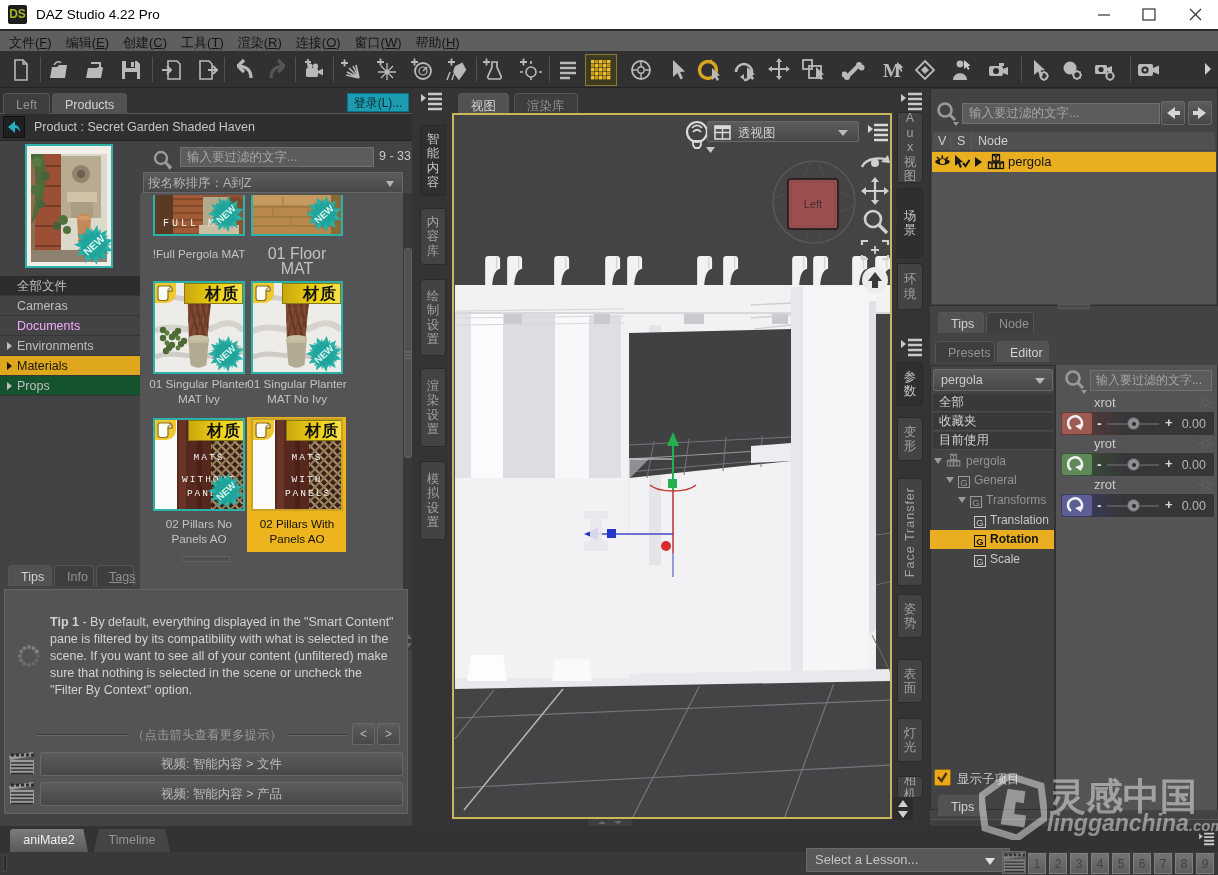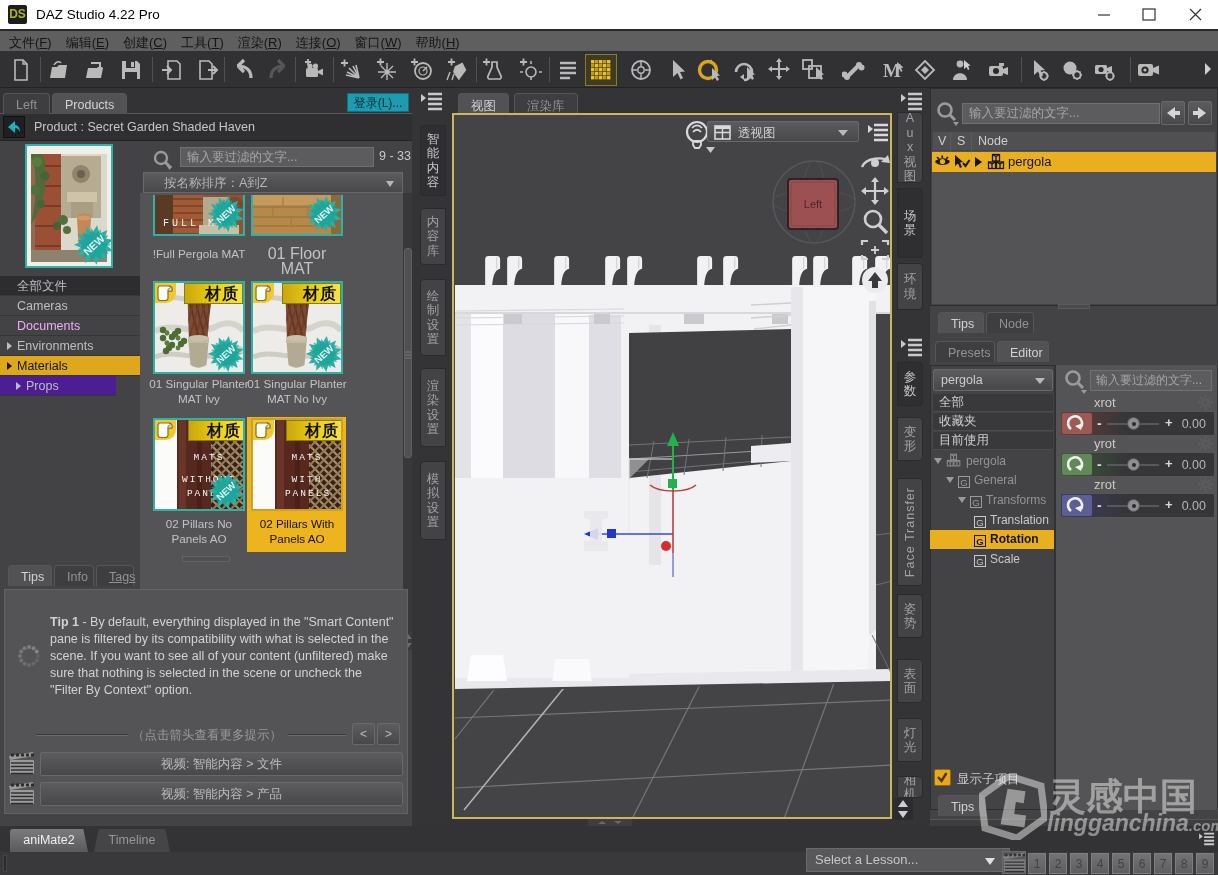--- a/index.html
+++ b/index.html
@@ -269,29 +269,29 @@
           <polygon points="42.1,28.2 32.8,29.2 35.5,38.1 27.2,33.9 24.7,42.8 20.0,34.8 13.0,41.0 13.3,31.7 4.2,33.1 9.5,25.5 1.0,21.7 9.6,18.2 4.5,10.4 13.6,12.1 13.6,2.8 20.3,9.1 25.3,1.3 27.6,10.3 36.0,6.3 33.0,15.1 42.2,16.4 35.0,22.2" fill="#27b1a7"></polygon>
           <polygon points="37.3,31.4 29.7,30.5 29.8,38.2 23.9,33.3 19.8,39.9 17.4,32.6 10.5,35.9 12.5,28.4 4.8,27.4 10.5,22.2 4.6,17.3 12.2,16.0 9.9,8.6 17.0,11.6 19.1,4.2 23.4,10.6 29.1,5.5 29.3,13.2 36.9,11.9 33.0,18.5 40.0,21.6 33.1,25.0" fill="#1da096" opacity="0.7"></polygon>
           <text x="22" y="26" font-size="11" font-weight="bold" fill="#dff5f2" text-anchor="middle" transform="rotate(-42 22 22)">NEW</text>
         </svg>
       </div>
       <div class="abs" style="left:0;top:188px;width:140px;height:20px;background:#2d2d2f;color:#bebec0;font-size:12.5px;line-height:20px;padding-left:7px;border-bottom:1px solid #363638;"><span style="display:inline-block;width:10px;"></span>全部文件</div>
       <div class="abs" style="left:0;top:208px;width:140px;height:20px;background:#434345;color:#bebec0;font-size:12.5px;line-height:20px;padding-left:7px;border-bottom:1px solid #363638;"><span style="display:inline-block;width:10px;"></span>Cameras</div>
       <div class="abs" style="left:0;top:228px;width:140px;height:20px;background:#434345;color:#f0abfc;font-size:12.5px;line-height:20px;padding-left:7px;border-bottom:1px solid #363638;"><span style="display:inline-block;width:10px;"></span>Documents</div>
       <div class="abs" style="left:0;top:248px;width:140px;height:20px;background:#434345;color:#bebec0;font-size:12.5px;line-height:20px;padding-left:7px;border-bottom:1px solid #363638;"><span style="display:inline-block;width:0;height:0;border-left:5px solid #bebec0;border-top:4px solid transparent;border-bottom:4px solid transparent;margin-right:5px;"></span>Environments</div>
       <div class="abs" style="left:0;top:268px;width:140px;height:20px;background:#dfa81c;color:#151515;font-size:12.5px;line-height:20px;padding-left:7px;border-bottom:1px solid #363638;"><span style="display:inline-block;width:0;height:0;border-left:5px solid #151515;border-top:4px solid transparent;border-bottom:4px solid transparent;margin-right:5px;"></span>Materials</div>
-      <div class="abs" style="left:0;top:288px;width:116px;height:20px;background:#4c1d95;color:#bebec0;font-size:12.5px;line-height:20px;padding-left:16px;border-bottom:1px solid #363638;"><span style="display:inline-block;width:0;height:0;border-left:5px solid #bebec0;border-top:4px solid transparent;border-bottom:4px solid transparent;margin-right:5px;"></span>Props</div>
+      <div class="abs" style="left:0;top:288px;width:140px;height:20px;background:#14532d;color:#bebec0;font-size:12.5px;line-height:20px;padding-left:7px;border-bottom:1px solid #363638;"><span style="display:inline-block;width:0;height:0;border-left:5px solid #bebec0;border-top:4px solid transparent;border-bottom:4px solid transparent;margin-right:5px;"></span>Props</div>
       <svg class="abs" style="left:150px;top:60px;" width="26" height="24" viewBox="0 0 26 24">
         <circle cx="11" cy="10" r="6" fill="none" stroke="#9a9a9a" stroke-width="2.4"></circle>
         <path d="M15 14 L21 20" stroke="#9a9a9a" stroke-width="3"></path>
         <path d="M20 20 l5 0 -2.5 4 Z" fill="#9a9a9a" transform="translate(-3,-2)"></path>
       </svg>
       <div class="inp abs" style="left:180px;top:59px;width:194px;height:20px;font-size:12.5px;line-height:18px;padding-left:6px;">输入要过滤的文字...</div>
       <div class="abs" style="left:379px;top:61px;font-size:12.5px;color:#c9c9c9;">9 - 33</div>
-      <div class="abs btn" style="left:143px;top:84px;width:260px;height:21px;color:#b5b5b5;font-size:12.5px;line-height:20px;padding-left:20px;">按名称排序：A到Z<span style="position:absolute;right:8px;top:8px;width:0;height:0;border-top:6px solid #b5b5b5;border-left:4.5px solid transparent;border-right:4.5px solid transparent;"></span></div>
+      <div class="abs btn" style="left:143px;top:84px;width:260px;height:21px;color:#b5b5b5;font-size:12.5px;line-height:20px;padding-left:4px;">按名称排序：A到Z<span style="position:absolute;right:8px;top:8px;width:0;height:0;border-top:6px solid #b5b5b5;border-left:4.5px solid transparent;border-right:4.5px solid transparent;"></span></div>
       <div class="abs" style="left:140px;top:105px;width:263px;height:457px;background:#545456;"></div>
       <div class="abs" style="left:403px;top:105px;width:10px;height:457px;background:#38383a;"></div>
       <div class="abs" style="left:404px;top:160px;width:8px;height:210px;background:#505052;border:1px solid #606062;border-radius:3px;"></div>
       <div class="abs" style="left:404px;top:262px;width:8px;height:16px;">
         <svg width="8" height="16">
           <path d="M1 2 h6 M1 5 h6 M1 8 h6" stroke="#777" stroke-width="1"></path>
         </svg>
       </div>
       <div class="abs" style="left:403px;top:544px;width:10px;height:18px;background:#3a3a3d;">
         <svg width="10" height="18">

